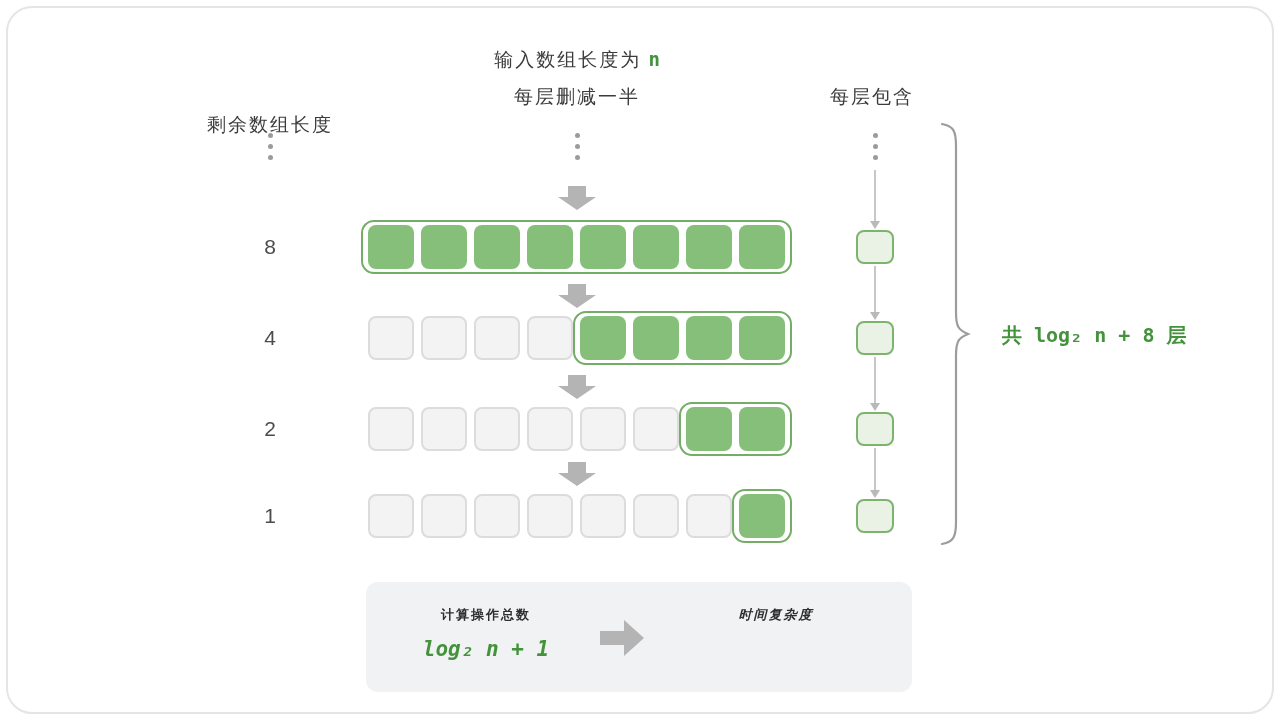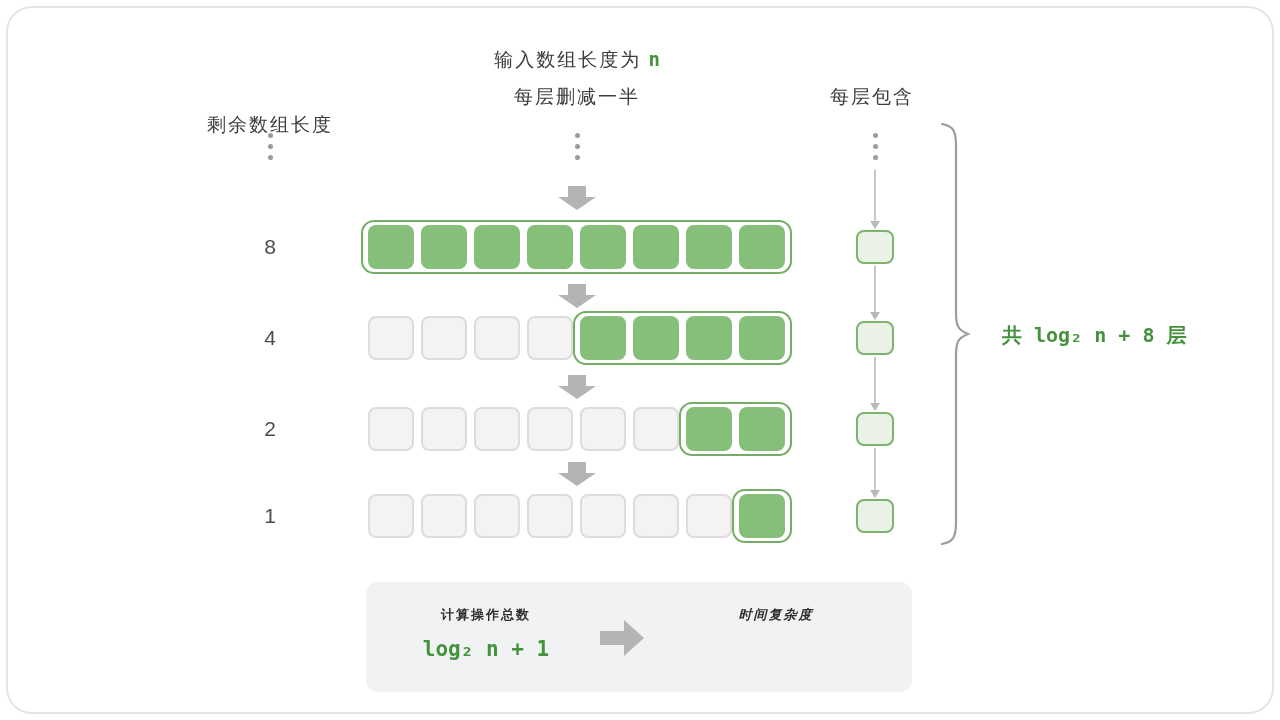--- a/index.html
+++ b/index.html
@@ -25,21 +25,21 @@
   .overlay{position:absolute;left:0;top:0;z-index:3;pointer-events:none;}
   .brace-label{position:absolute;left:1002px;top:322px;width:270px;white-space:nowrap;
                font-family:"DejaVu Sans Mono","Liberation Mono",monospace;
                font-size:20px;font-weight:bold;color:var(--accent-green);z-index:2;}
   .summary{position:absolute;left:366px;top:582px;width:546px;height:110px;
            background:#f1f2f3;border-radius:12px;z-index:1;}
   .sum-block{position:absolute;text-align:center;}
   .sum-title{font-size:13px;font-weight:bold;color:#2e2e2e;letter-spacing:2px;white-space:nowrap;}
   .sum-value{margin-top:13px;font-family:"DejaVu Sans Mono","Liberation Mono",monospace;
              font-size:21px;font-weight:bold;white-space:nowrap;}
-  .ops-value{color:var(--accent-green);}
+  .ops-value{color:var(--accent-green);font-style:italic;}
   .tc-value{color:var(--teal);}
   .credit{position:absolute;left:1020px;top:674px;width:222px;text-align:right;
           font-family:"DejaVu Sans Mono","Liberation Mono",monospace;
           font-size:15px;color:#cacaca;z-index:2;}
 </style>
 </head>
 <body>
 
 <div class="stage">
   <div class="card"></div>

